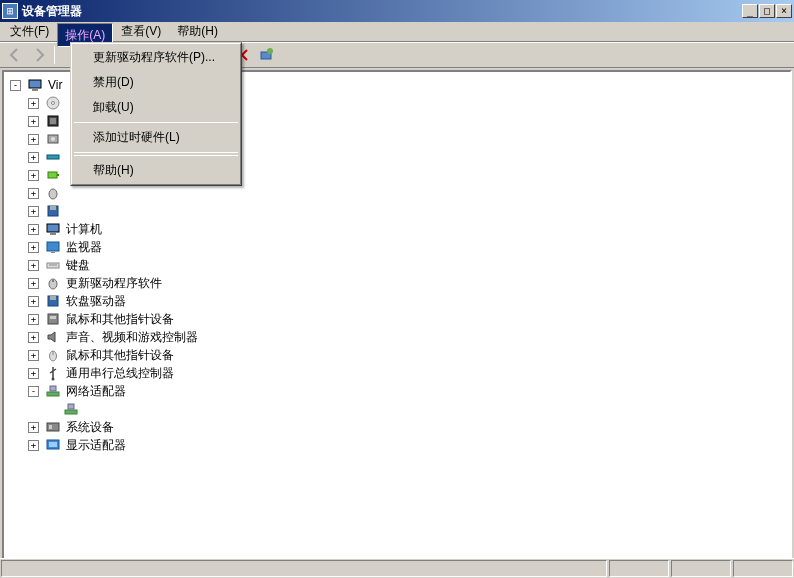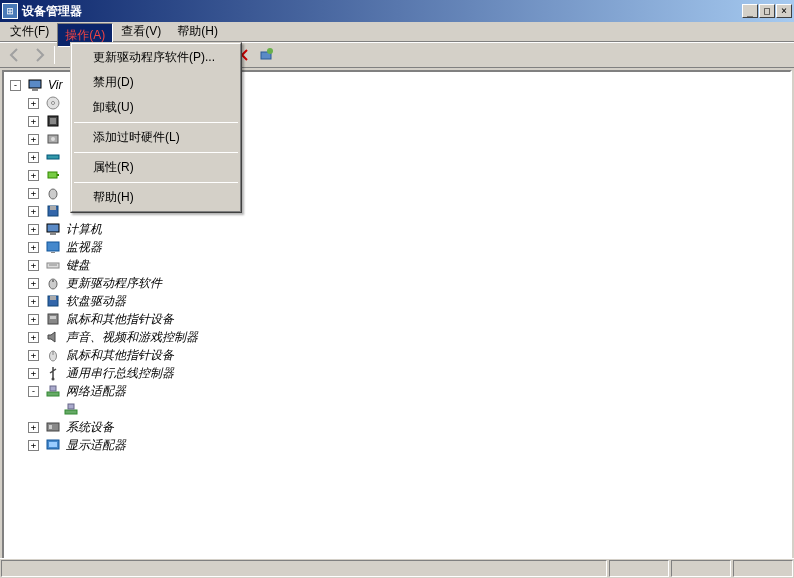--- a/index.html
+++ b/index.html
@@ -4,31 +4,31 @@
 <style>
 * { box-sizing: border-box; margin: 0; padding: 0; }
 body { font-family: "SimSun", "宋体", sans-serif; font-size: 12px; background: #d4d0c8; width: 794px; height: 578px; overflow: hidden; position: relative; }
 .titlebar { background: linear-gradient(to right, #0a246a, #a6caf0); height: 22px; display: flex; align-items: center; padding: 0 2px; color: #fff; }
 .titlebar-icon { width: 16px; height: 16px; margin-right: 4px; background: #4a7ab8; border: 1px solid #fff; font-size: 9px; display: flex; align-items: center; justify-content: center; }
 .titlebar-text { flex: 1; font-weight: bold; font-size: 12px; }
 .win-buttons { display: flex; gap: 1px; }
 .win-btn { width: 16px; height: 14px; background: #d4d0c8; border: 1px solid; border-color: #fff #404040 #404040 #fff; font-family: "Marlett", monospace; font-size: 10px; line-height: 12px; text-align: center; cursor: pointer; color: #000; }
 .menubar { background: #d4d0c8; height: 20px; display: flex; align-items: stretch; border-bottom: 1px solid #808080; padding: 1px 2px; }
 .menu-item { padding: 2px 8px; cursor: pointer; display: flex; align-items: center; }
-.menu-item.active { background: #0a246a; color: #ef4444; border: 1px solid; border-color: #808080 #fff #fff #808080; padding: 11px 7px; }
+.menu-item.active { background: #0a246a; color: #f0abfc; border: 1px solid; border-color: #808080 #fff #fff #808080; padding: 11px 7px; }
 .toolbar { background: #d4d0c8; height: 26px; border-top: 1px solid #fff; border-bottom: 1px solid #808080; display: flex; align-items: center; padding: 0 4px; gap: 2px; }
 .tb-btn { width: 22px; height: 22px; display: flex; align-items: center; justify-content: center; cursor: pointer; color: #808080; font-size: 14px; }
 .tb-btn.enabled { color: #000; }
 .tb-sep { width: 1px; height: 18px; background: #808080; border-right: 1px solid #fff; margin: 0 2px; }
 .content { position: relative; background: #fff; border: 2px solid; border-color: #808080 #fff #fff #808080; height: 502px; margin: 2px; overflow: auto; }
 .tree { padding: 4px 2px; user-select: none; }
 .tree-node { display: flex; align-items: center; height: 18px; white-space: nowrap; }
 .tree-toggle { width: 11px; height: 11px; border: 1px solid #808080; background: #fff; font-size: 9px; line-height: 9px; text-align: center; margin-right: 3px; cursor: pointer; font-family: monospace; color: #000; }
 .tree-icon { width: 16px; height: 16px; margin: 0 3px; display: inline-flex; align-items: center; justify-content: center; font-size: 11px; }
-.tree-label { padding: 1px 2px; cursor: pointer; font-style: italic; }
+.tree-label { padding: 1px 2px; cursor: pointer; }
 .tree-label.selected { background: #0a246a; color: #fff; font-family: "Courier New", monospace; font-size: 11px; padding: 2px 3px; }
 .indent { display: inline-block; }
 .dropdown { position: absolute; top: 42px; left: 70px; background: #d4d0c8; border: 1px solid; border-color: #d4d0c8 #404040 #404040 #d4d0c8; box-shadow: 2px 2px 2px rgba(0,0,0,0.3); width: 172px; z-index: 100; }
 .dropdown-inner { border: 1px solid; border-color: #fff #808080 #808080 #fff; padding: 1px; }
 .dd-item { padding: 4px 18px 4px 20px; cursor: pointer; display: flex; justify-content: space-between; }
 .dd-sep { height: 1px; background: #808080; border-bottom: 1px solid #fff; margin: 2px 1px; }
 .statusbar { position: absolute; bottom: 0; left: 0; right: 0; height: 20px; background: #d4d0c8; border-top: 1px solid #fff; display: flex; }
 .status-pane { flex: 1; border: 1px solid; border-color: #808080 #fff #fff #808080; margin: 1px; }
 .status-pane.small { flex: 0 0 60px; }
 .icon-svg { width: 16px; height: 16px; }
@@ -80,21 +80,20 @@
 </div>
 
 <div class="dropdown">
   <div class="dropdown-inner">
     <div class="dd-item">更新驱动程序软件(P)...</div>
     <div class="dd-item">禁用(D)</div>
     <div class="dd-item">卸载(U)</div>
     <div class="dd-sep"></div>
     <div class="dd-item">添加过时硬件(L)</div>
     <div class="dd-sep"></div>
-    <div class="dd-item">属性(R)</div>
     <div class="dd-sep"></div>
     <div class="dd-item">帮助(H)</div>
   </div>
 </div>
 
 <div class="content">
   <div class="tree">
     <div class="tree-node">
       <span class="indent" style="width:4px"></span>
       <span class="tree-toggle">-</span>

